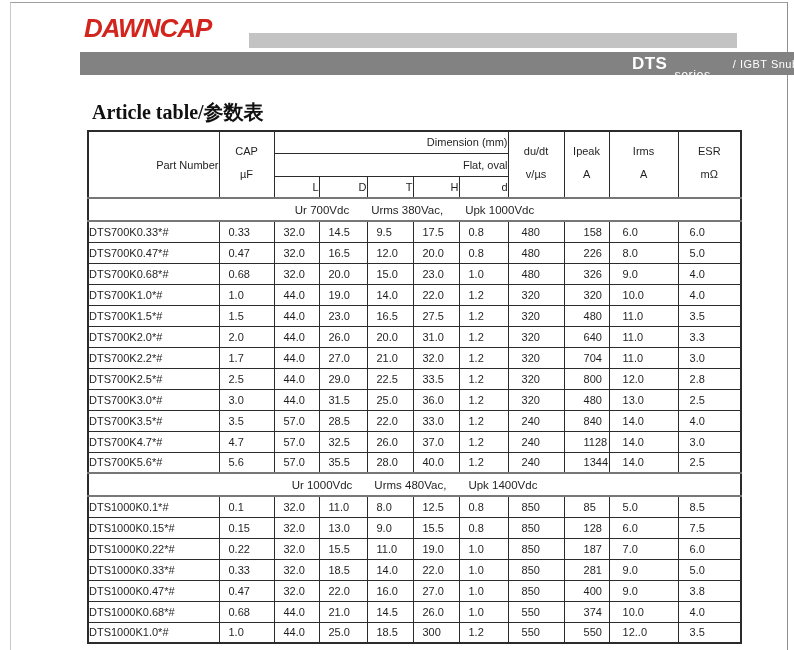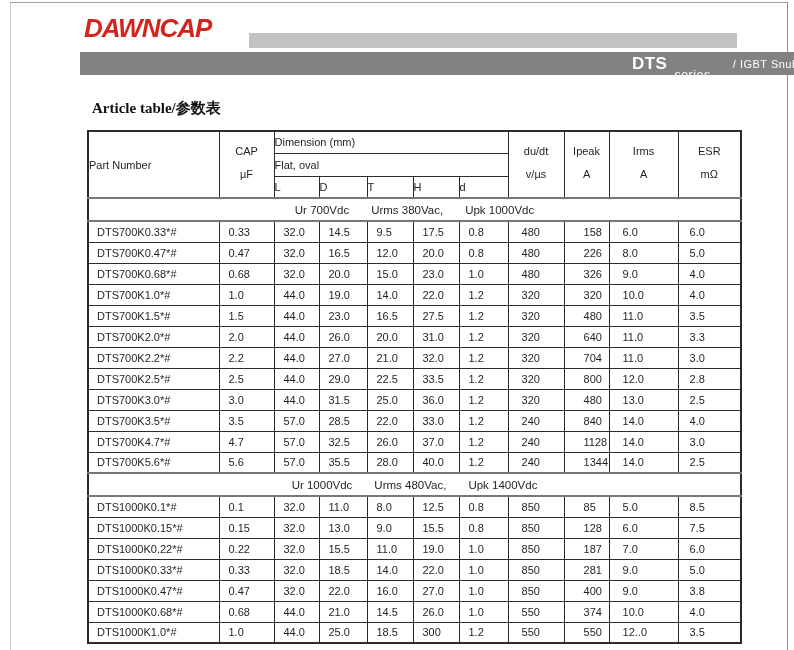--- a/index.html
+++ b/index.html
@@ -25,48 +25,48 @@
     position:absolute;left:80px;top:52px;width:745px;height:23px;background:#828282;
     display:flex;align-items:center;justify-content:flex-end;padding:0;box-sizing:border-box;
     color:#ffffff;white-space:nowrap;
   }
   .bar-dark .series-name{font-size:17px;font-weight:bold;letter-spacing:.5px;margin-right:7px;}
   .bar-dark .series-word{font-size:12.5px;letter-spacing:.5px;margin-top:22px;}
   .bar-dark .series-suffix{font-size:11px;letter-spacing:.5px;margin-left:22px;margin-right:9px;}
   
   .heading{
     position:absolute;left:92px;top:99px;
-    font-family:"Liberation Serif", serif;font-weight:bold;font-size:15px;color:#111;
+    font-family:"Liberation Serif", serif;font-weight:bold;font-size:20px;color:#111;
     white-space:nowrap;
   }
   
   table.spec{
     position:absolute;left:87px;top:130px;width:653px;
     border-collapse:collapse;table-layout:fixed;
     border:2px solid #2b2b2b;
     font-size:11px;color:#1f1f1f;
   }
   table.spec th, table.spec td{
     border:1px solid #2b2b2b;padding:0;font-weight:normal;
     overflow:hidden;white-space:nowrap;
   }
   tr.h1{height:22px;} tr.h2{height:23px;} tr.h3{height:22px;}
-  th.center{text-align:left;vertical-align:middle;margin-left:16px;}
+  th.center{text-align:right;vertical-align:middle;margin-left:16px;}
   th.stack{vertical-align:top;text-align:center;}
   th.stack .band1{height:22px;display:flex;align-items:center;justify-content:center;margin-top:8px;}
   th.stack .band2{height:23px;display:flex;align-items:center;justify-content:center;}
   th.gray-under{border-bottom:2px solid #777777;}
   tr.section-row td{
     height:21px;border-top:2px solid #777777;border-bottom:2px solid #777777;
     text-align:center;vertical-align:middle;font-size:11.5px;
   }
   .sec-wrap{display:inline-flex;gap:22px;}
   tr.data-row{height:21px;}
   tr.data-row td{vertical-align:middle;text-align:left;padding-left:9px;}
-  tr.data-row td:nth-child(1){padding-left:8px;}
+  tr.data-row td:nth-child(1){padding-left:0;}
   tr.data-row td:nth-child(8){padding-left:13px;}
   tr.data-row td:nth-child(9){padding-left:19px;}
   tr.data-row td:nth-child(10){padding-left:13px;}
   tr.data-row td:nth-child(11){padding-left:11px;}
 </style>
 </head>
 <body>
 
 <div class="page-frame"></div>
 
@@ -211,21 +211,21 @@
         <td>20.0</td>
         <td>31.0</td>
         <td>1.2</td>
         <td>320</td>
         <td>640</td>
         <td>11.0</td>
         <td>3.3</td>
       </tr>
       <tr class="data-row">
         <td>DTS700K2.2*#</td>
-        <td>2.2</td>
+        <td>1.7</td>
         <td>44.0</td>
         <td>27.0</td>
         <td>21.0</td>
         <td>32.0</td>
         <td>1.2</td>
         <td>320</td>
         <td>704</td>
         <td>11.0</td>
         <td>3.0</td>
       </tr>

